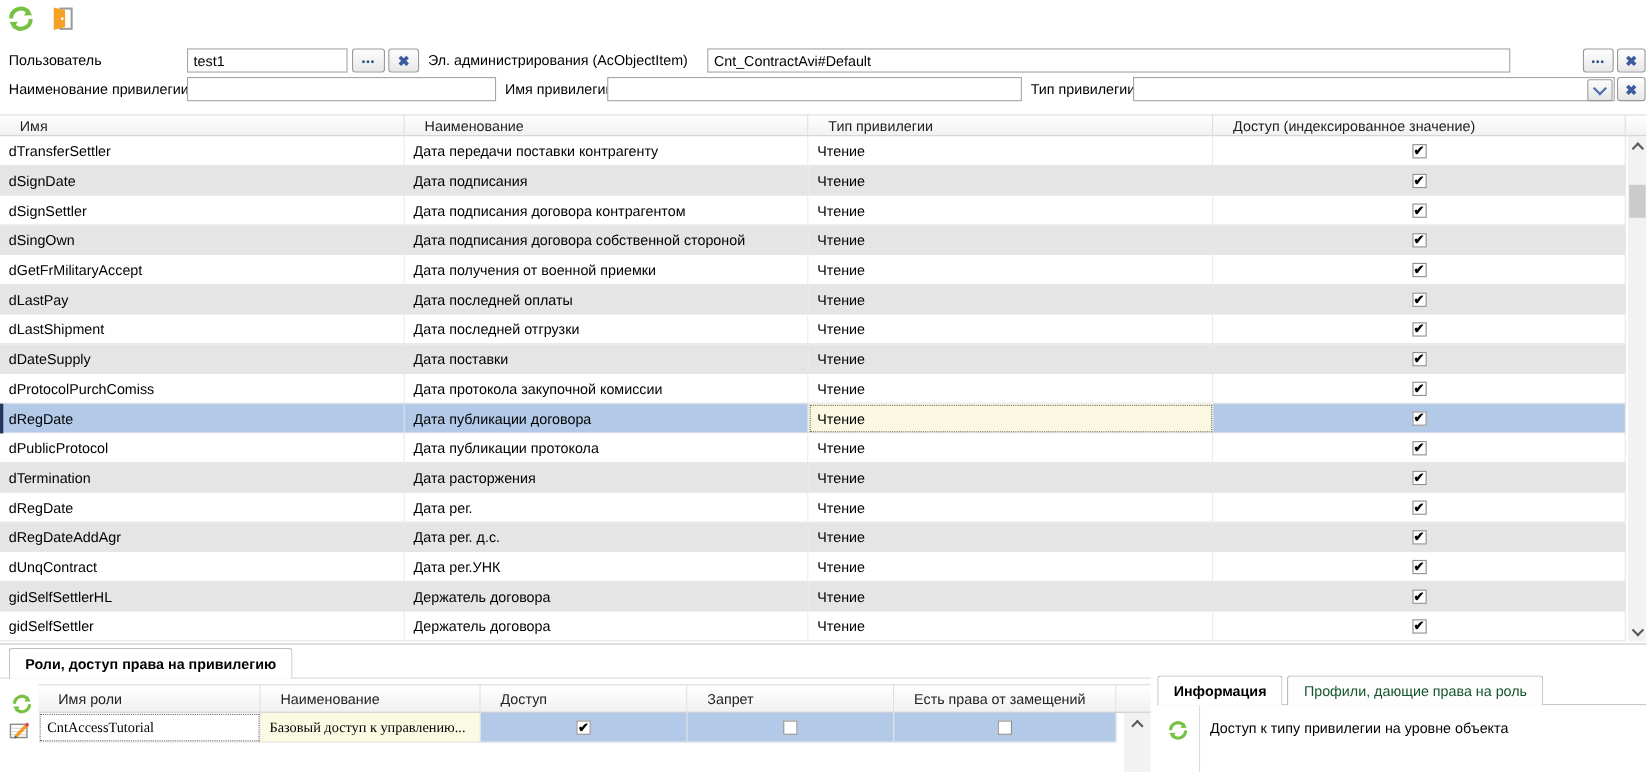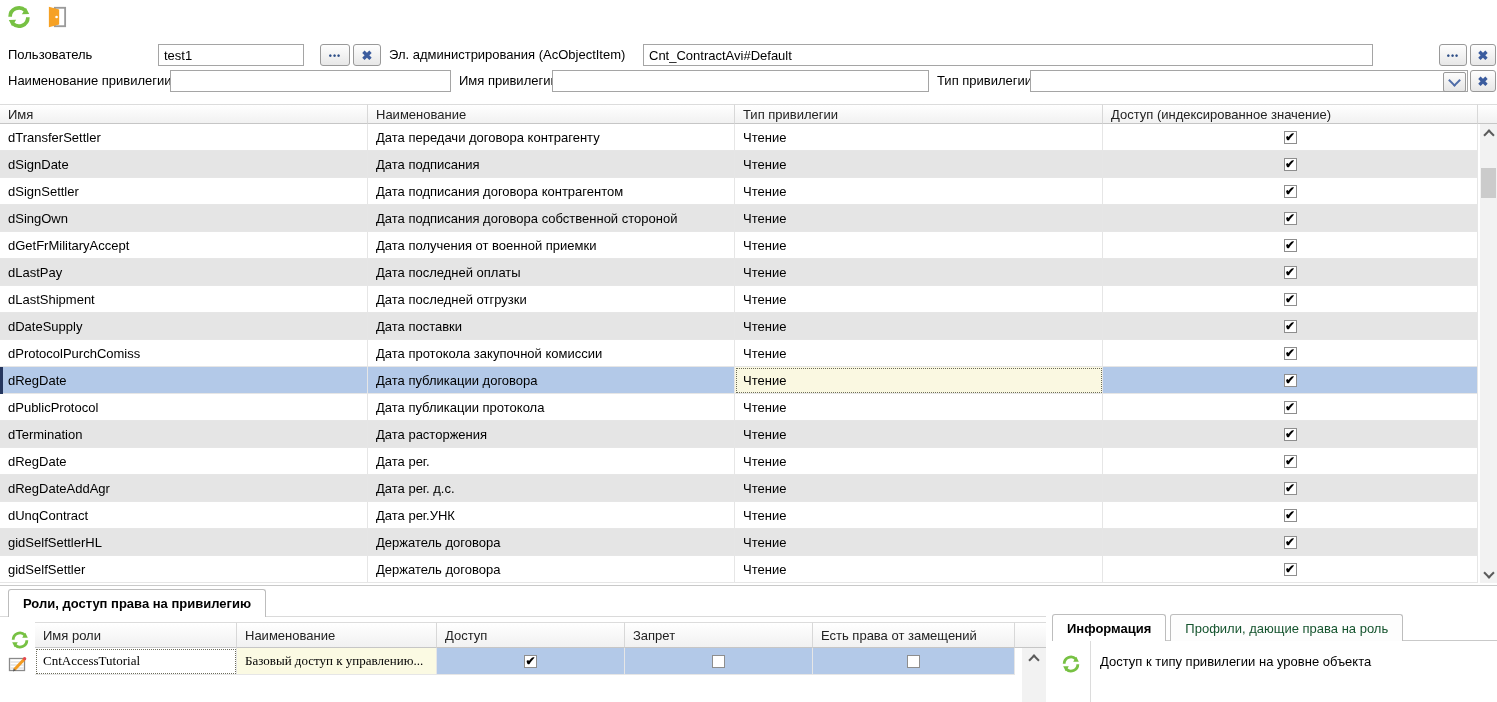--- a/index.html
+++ b/index.html
@@ -13,21 +13,21 @@
 
   
   .lbl{position:absolute;height:22px;line-height:22px;white-space:nowrap;}
   .txt{position:absolute;height:22px;box-sizing:border-box;border:1px solid #a5a5a5;padding:0 5px;
        font:13px "Liberation Sans",sans-serif;outline:none;background:#fff;}
   .btn{position:absolute;height:22px;box-sizing:border-box;border:1px solid #999;border-radius:3px;
        background:linear-gradient(#fefefe,#e7e7e7);display:flex;align-items:center;justify-content:center;cursor:pointer;}
   .btn .x-glyph{color:#3b5c9e;font-weight:bold;font-size:13px;line-height:1;}
   .btn .dots{color:#2d4e87;font-weight:bold;font-size:9px;letter-spacing:1px;line-height:1;margin-top:3px;}
   #lbl-user{left:8px;top:44px}
-  #inp-user{left:158px;top:44px;width:146px}
+  #inp-user{left:170px;top:44px;width:146px}
   #btn-user-browse{left:320px;top:44px;width:30px}
   #btn-user-clear{left:353px;top:44px;width:28px}
   #lbl-admin{left:389px;top:44px}
   #inp-admin{left:643px;top:44px;width:730px}
   #btn-admin-browse{left:1439px;top:44px;width:28px}
   #btn-admin-clear{left:1470px;top:44px;width:26px}
   #lbl-caption{left:8px;top:70px}
   #inp-caption{left:170px;top:70px;width:281px}
   #lbl-privname{left:459px;top:70px}
   #inp-privname{left:552px;top:70px;width:377px}
@@ -37,21 +37,21 @@
          border:1px solid #a5a5a5;background:#fff;}
   .combo-btn{position:absolute;right:1px;top:1px;width:21px;height:18px;border:1px solid #9a9a9a;border-radius:2px;
          background:linear-gradient(#fdfdfd,#e5e5e5);display:flex;align-items:center;justify-content:center;cursor:pointer;}
   .chev-down{width:7px;height:7px;border-right:2px solid #4f6da8;border-bottom:2px solid #4f6da8;
          transform:rotate(45deg);margin-top:-4px;}
 
   
   .thead{display:flex;}
   .hcell{box-sizing:border-box;background:linear-gradient(#ffffff,#f1f1f1);border-top:1px solid #dcdcdc;
          border-bottom:1px solid #c6c6c6;border-right:1px solid #d8d8d8;display:flex;align-items:center;
-         padding-left:8px;color:#222;overflow:hidden;white-space:nowrap;cursor:pointer;}
+         padding-left:18px;color:#222;overflow:hidden;white-space:nowrap;cursor:pointer;}
   .trow{display:flex;height:27px;position:relative;cursor:pointer;}
   .trow.alt .tcell{background:#e5e5e5;}
   .tcell{box-sizing:border-box;background:#fff;border-bottom:1px solid #e6e6e6;border-right:1px solid #e6e6e6;
          display:flex;align-items:center;padding-left:8px;overflow:hidden;white-space:nowrap;}
   .trow.selected .tcell{background:#b3c9e8;}
   .trow.selected::before{content:'';position:absolute;left:0;top:0;bottom:0;width:3px;background:#25365e;z-index:2;}
   .tcell.focus-cell{background:#faf8e1 !important;outline:1px dotted #6d6d5c;outline-offset:-2px;}
   .tcell.center{justify-content:center;padding-left:0;}
   .cb{width:13px;height:13px;box-sizing:border-box;background:#fff;border:1px solid #8e8e8e;margin:0 auto;
       display:flex;align-items:center;justify-content:center;font-size:12px;font-weight:bold;color:#000;line-height:11px;cursor:pointer;}
@@ -164,21 +164,21 @@
   <div id="mt">
     <div class="thead" id="mt-head">
         <div class="hcell c1">Имя</div>
         <div class="hcell c2">Наименование</div>
         <div class="hcell c3">Тип привилегии</div>
         <div class="hcell c4">Доступ (индексированное значение)</div>
       </div>
     <div id="mt-body">
         <div class="trow">
           <div class="tcell c1">dTransferSettler</div>
-          <div class="tcell c2">Дата передачи договора контрагенту</div>
+          <div class="tcell c2">Дата передачи поставки контрагенту</div>
           <div class="tcell c3">Чтение</div>
           <div class="tcell center c4">
             <div class="cb">✔</div>
           </div>
         </div>
         <div class="trow alt">
           <div class="tcell c1">dSignDate</div>
           <div class="tcell c2">Дата подписания</div>
           <div class="tcell c3">Чтение</div>
           <div class="tcell center c4">

